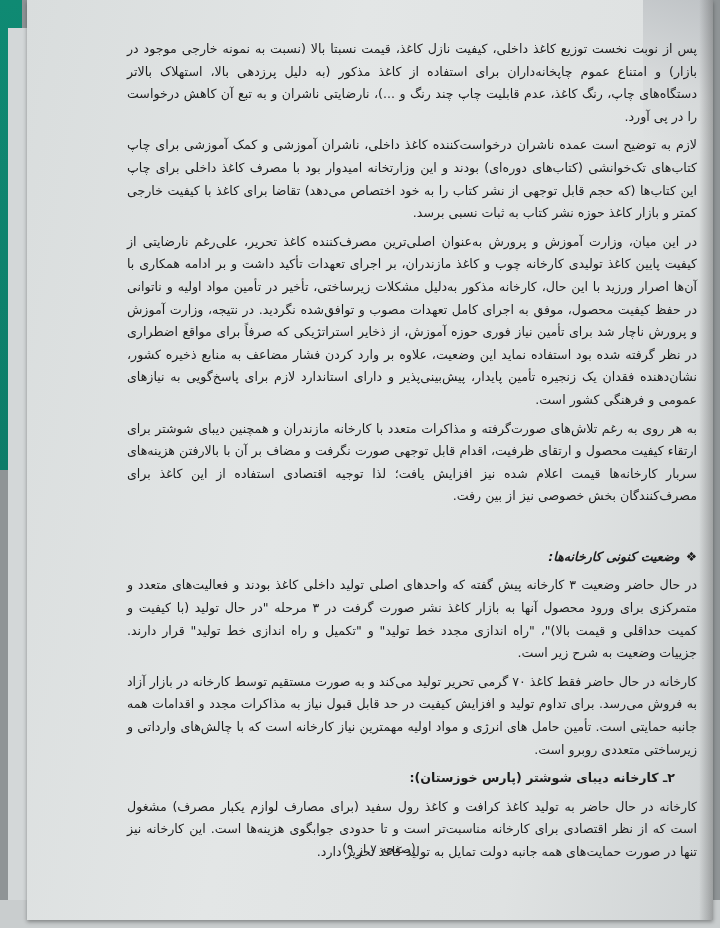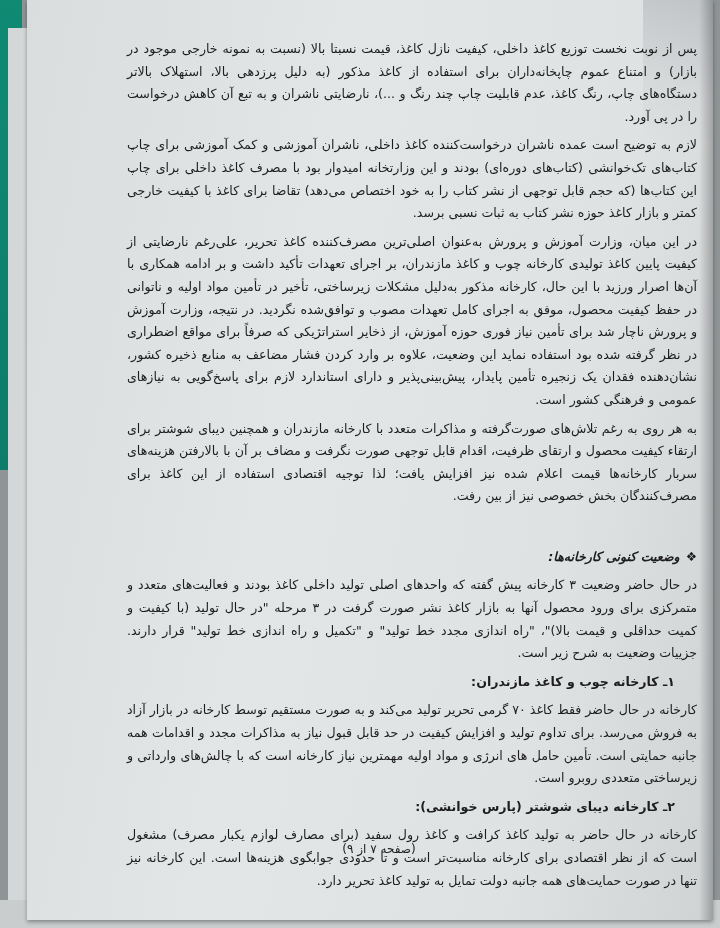--- a/index.html
+++ b/index.html
@@ -67,22 +67,21 @@
     <p>در این میان، وزارت آموزش و پرورش به‌عنوان اصلی‌ترین مصرف‌کننده کاغذ تحریر، علی‌رغم نارضایتی از کیفیت پایین کاغذ تولیدی کارخانه چوب و کاغذ مازندران، بر اجرای تعهدات تأکید داشت و بر ادامه همکاری با آن‌ها اصرار ورزید با این حال، کارخانه مذکور به‌دلیل مشکلات زیرساختی، تأخیر در تأمین مواد اولیه و ناتوانی در حفظ کیفیت محصول، موفق به اجرای کامل تعهدات مصوب و توافق‌شده نگردید. در نتیجه، وزارت آموزش و پرورش ناچار شد برای تأمین نیاز فوری حوزه آموزش، از ذخایر استراتژیکی که صرفاً برای مواقع اضطراری در نظر گرفته شده بود استفاده نماید این وضعیت، علاوه بر وارد کردن فشار مضاعف به منابع ذخیره کشور، نشان‌دهنده فقدان یک زنجیره تأمین پایدار، پیش‌بینی‌پذیر و دارای استاندارد لازم برای پاسخ‌گویی به نیازهای عمومی و فرهنگی کشور است.</p>
     <p>به هر روی به رغم تلاش‌های صورت‌گرفته و مذاکرات متعدد با کارخانه مازندران و همچنین دیبای شوشتر برای ارتقاء کیفیت محصول و ارتقای ظرفیت، اقدام قابل توجهی صورت نگرفت و مضاف بر آن با بالارفتن هزینه‌های سربار کارخانه‌ها قیمت اعلام شده نیز افزایش یافت؛ لذا توجیه اقتصادی استفاده از این کاغذ برای مصرف‌کنندگان بخش خصوصی نیز از بین رفت.</p>
 
     <div class="gap"></div>
 
     <p class="heading">
       <span class="bullet">❖</span><span>وضعیت کنونی کارخانه‌ها:</span>
     </p>
     <p>در حال حاضر وضعیت ۳ کارخانه پیش گفته که واحدهای اصلی  تولید داخلی کاغذ بودند و فعالیت‌های متعدد و متمرکزی برای ورود محصول آنها به بازار کاغذ نشر صورت گرفت در ۳ مرحله "در حال تولید (با کیفیت و کمیت حداقلی و قیمت بالا)"، "راه اندازی مجدد خط تولید" و "تکمیل و راه اندازی خط تولید" قرار دارند. جزییات وضعیت به شرح زیر است.</p>
 
-    <p class="subheading">۱ـ کارخانه چوب و کاغذ مازندران:</p>
     <p>کارخانه در حال حاضر فقط کاغذ ۷۰ گرمی تحریر تولید می‌کند و به صورت مستقیم توسط کارخانه در بازار آزاد به فروش می‌رسد. برای تداوم تولید و افزایش کیفیت در حد قابل قبول نیاز به مذاکرات مجدد و اقدامات همه جانبه حمایتی است. تأمین حامل های انرژی و مواد اولیه مهمترین نیاز کارخانه است که با چالش‌های وارداتی و زیرساختی متعددی روبرو است.</p>
 
-    <p class="subheading">۲ـ کارخانه دیبای شوشتر (پارس خوانشی):</p>
+    <p class="subheading">۲ـ کارخانه دیبای شوشتر (پارس خوزستان):</p>
     <p>کارخانه در حال حاضر به تولید کاغذ کرافت و کاغذ رول سفید (برای مصارف لوازم یکبار مصرف) مشغول است که از نظر اقتصادی برای کارخانه مناسبت‌تر است و تا حدودی جوابگوی هزینه‌ها است. این کارخانه نیز تنها در صورت حمایت‌های همه جانبه دولت تمایل به تولید کاغذ تحریر دارد.</p>
 
   </div>
 
   <div class="footer">(صفحه ۷ از ۹)</div>
 </div>
 
 </body></html>

